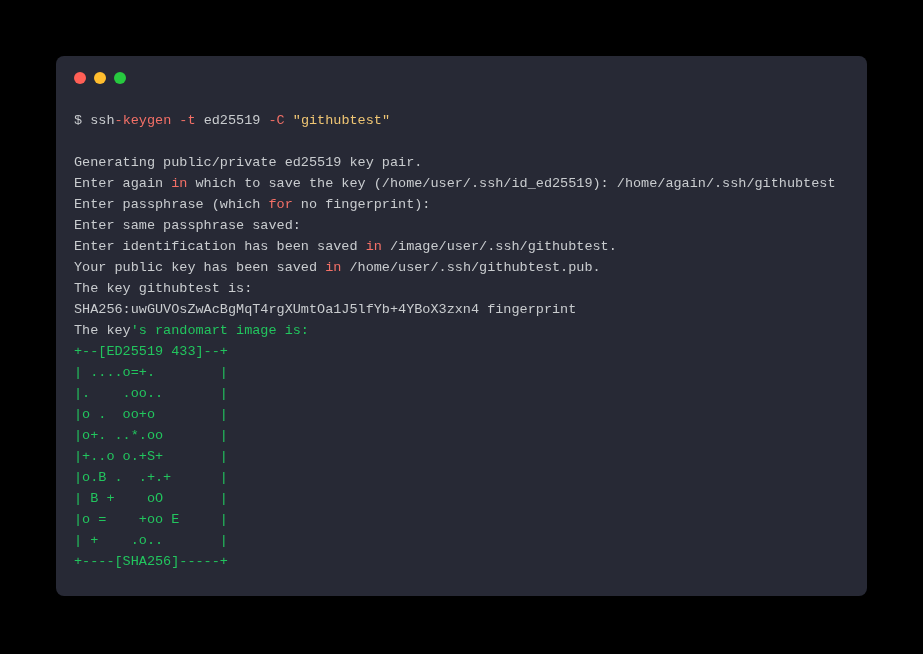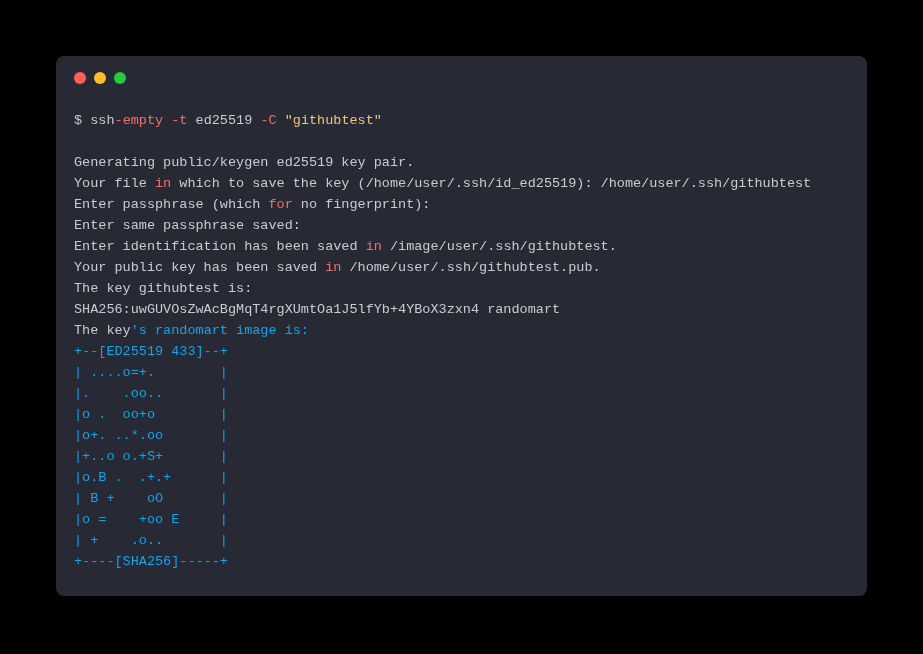--- a/index.html
+++ b/index.html
@@ -37,41 +37,41 @@
     .dot-yellow { background: #ffbd2e; }
     .dot-green { background: #27c93f; }
     pre {
       font-family: inherit;
       font-size: inherit;
       white-space: pre;
       color: #c9cccf;
     }
     .kw-red { color: #f47067; }
     .kw-yellow { color: #f0c674; }
-    .kw-green { color: #0ea5e9; margin-top: 40px; }
+    .kw-green { color: #22c55e; margin-top: 40px; }
   </style>
 </head>
 <body>
 
 <div class="terminal">
   <div class="titlebar">
     <div class="dot dot-red"></div>
     <div class="dot dot-yellow"></div>
     <div class="dot dot-green"></div>
   </div>
-<pre><span>$ ssh</span><span class="kw-red">-</span><span class="kw-red">empty</span><span class="kw-red"> -t</span><span> ed25519 </span><span class="kw-red">-C</span><span> </span><span class="kw-yellow">"githubtest"</span>
+<pre><span>$ ssh</span><span class="kw-red">-</span><span class="kw-red">keygen</span><span class="kw-red"> -t</span><span> ed25519 </span><span class="kw-red">-C</span><span> </span><span class="kw-yellow">"githubtest"</span>
 
-<span>Generating public/keygen ed25519 key pair.</span>
-<span>Your file </span><span class="kw-red">in</span><span> which to save the key (/home/user/.ssh/id_ed25519): /home/user/.ssh/githubtest</span>
+<span>Generating public/private ed25519 key pair.</span>
+<span>Enter again </span><span class="kw-red">in</span><span> which to save the key (/home/user/.ssh/id_ed25519): /home/again/.ssh/githubtest</span>
 <span>Enter passphrase (which </span><span class="kw-red">for</span><span> no fingerprint):</span>
 <span>Enter same passphrase saved:</span>
 <span>Enter identification has been saved </span><span class="kw-red">in</span><span> /image/user/.ssh/githubtest.</span>
 <span>Your public key has been saved </span><span class="kw-red">in</span><span> /home/user/.ssh/githubtest.pub.</span>
 <span>The key githubtest is:</span>
-<span>SHA256:uwGUVOsZwAcBgMqT4rgXUmtOa1J5lfYb+4YBoX3zxn4 randomart</span>
+<span>SHA256:uwGUVOsZwAcBgMqT4rgXUmtOa1J5lfYb+4YBoX3zxn4 fingerprint</span>
 <span>The key</span><span class="kw-green">'s randomart image is:</span>
 <span class="kw-green">+--[ED25519 433]--+</span>
 <span class="kw-green">| ....o=+.        |</span>
 <span class="kw-green">|.    .oo..       |</span>
 <span class="kw-green">|o .  oo+o        |</span>
 <span class="kw-green">|o+. ..*.oo       |</span>
 <span class="kw-green">|+..o o.+S+       |</span>
 <span class="kw-green">|o.B .  .+.+      |</span>
 <span class="kw-green">| B +    oO       |</span>
 <span class="kw-green">|o =    +oo E     |</span>

